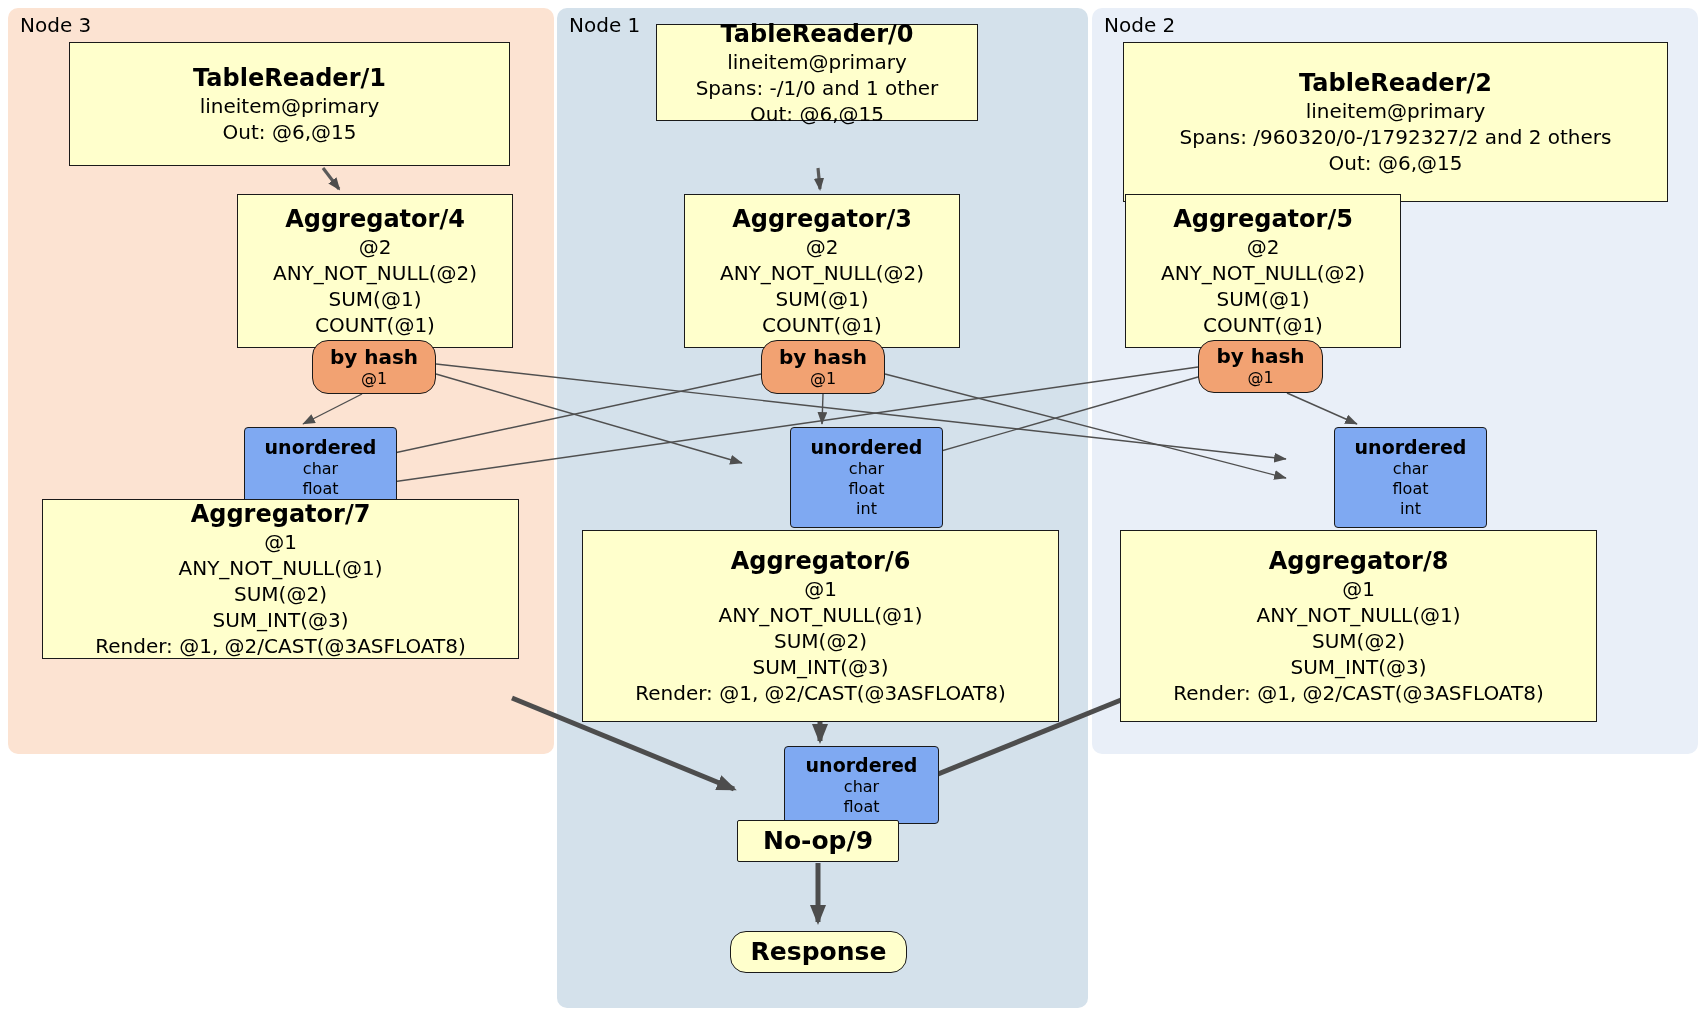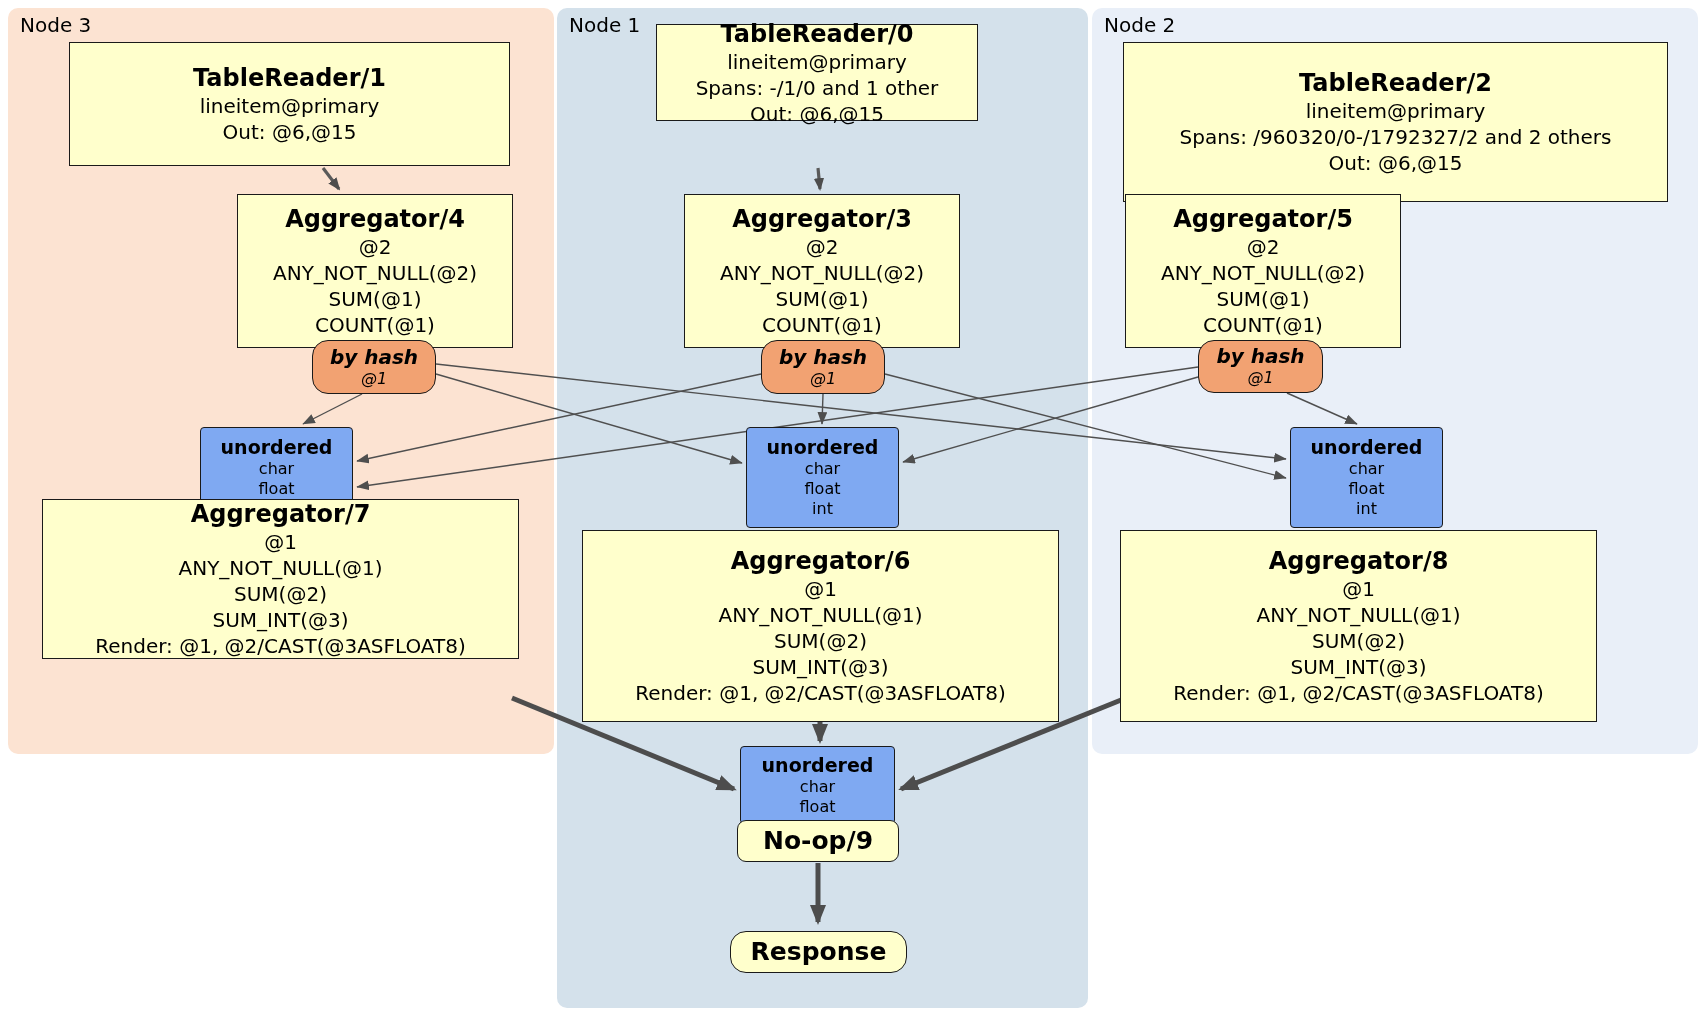--- a/index.html
+++ b/index.html
@@ -19,22 +19,22 @@
   .e-med{stroke:#5A5A5A;stroke-width:3.2;fill:none;}
   .e-thick{stroke:var(--edge-thick,#4D4D4D);stroke-width:5;fill:none;}
   .mhead-thin{fill:var(--edge-thin,#4F4F4F);}
   .mhead{fill:var(--edge-thick,#4D4D4D);}
 
   .box{position:absolute;box-sizing:border-box;
        border:1.6px solid var(--processor-border,#1A1A1A);
        display:flex;flex-direction:column;justify-content:center;align-items:center;
        text-align:center;color:#000;}
   .proc{background:var(--processor-fill,#FFFFCC);border-radius:0;}
-  .router{background:var(--router-fill,#F2A272);border-radius:16px;font-style:italic;}
-  .sync{background:var(--sync-fill,#7FA9F2);border-radius:4px;}
+  .router{background:var(--router-fill,#F2A272);border-radius:16px;}
+  .sync{background:var(--sync-fill,#7FA9F2);border-radius:4px;margin-left:44px;}
 
   .title{font-weight:bold;font-size:24px;line-height:30px;white-space:nowrap;}
   .line{font-size:20px;line-height:26px;white-space:nowrap;}
   .router .title{font-size:20px;line-height:23px;}
   .router .line{font-size:16px;line-height:20px;}
   .sync .title{font-size:19px;line-height:23px;}
   .sync .line{font-size:16px;line-height:20px;}
   .single .title{font-size:25px;line-height:30px;}
 </style>
 </head>
@@ -192,21 +192,21 @@
     <div class="line">SUM_INT(@3)</div>
     <div class="line">Render: @1, @2/CAST(@3ASFLOAT8)</div>
   </div>
 
   <div class="box sync" style="left:740px;top:746px;width:155px;height:78px">
     <div class="title">unordered</div>
     <div class="line">char</div>
     <div class="line">float</div>
   </div>
 
-  <div class="box proc single" style="left:737px;top:820px;width:162px;height:42px;border-radius:9px">
+  <div class="box proc single" style="left:737px;top:820px;width:162px;height:42px;border-radius:2px">
     <div class="title">No-op/9</div>
   </div>
 
   <div class="box proc single" style="left:730px;top:931px;width:177px;height:42px;border-radius:16px">
     <div class="title">Response</div>
   </div>
 
 </div>
 
 </body></html>

